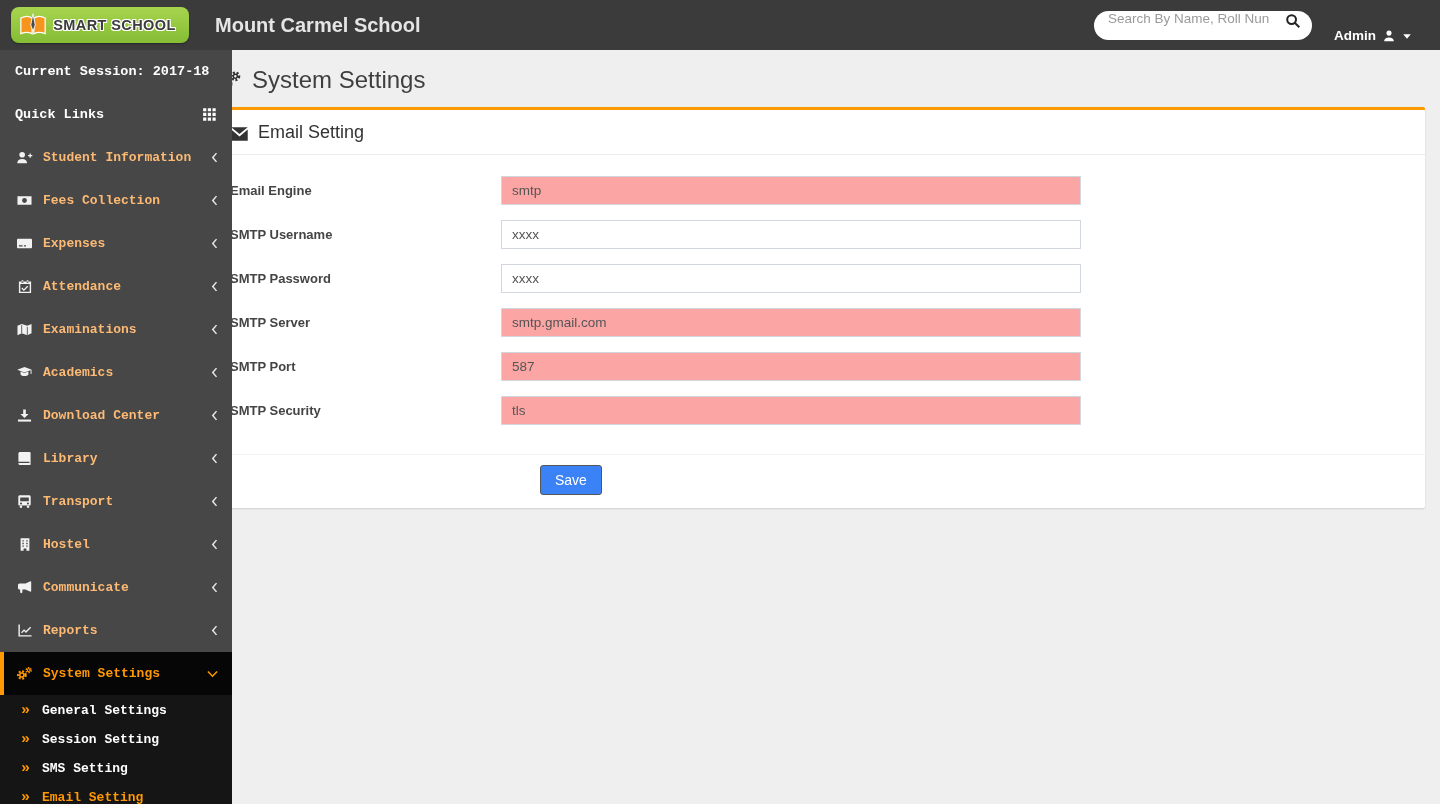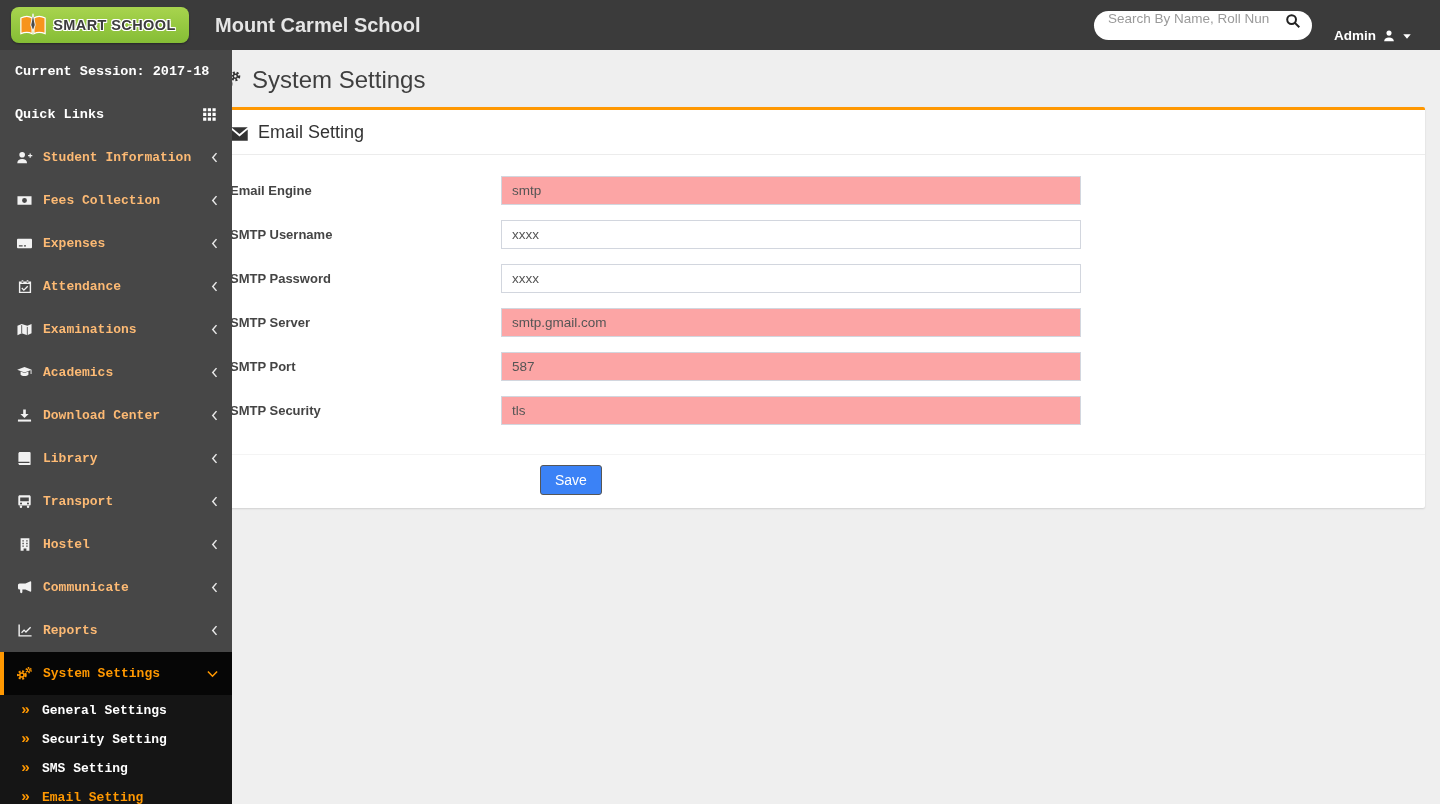--- a/index.html
+++ b/index.html
@@ -303,21 +303,21 @@
       </span>
   </div>
 
   <div class="submenu">
     <div class="subitem">
       <span class="sub-arrows">»</span>
       <span class="sub-label">General Settings</span>
     </div>
     <div class="subitem">
       <span class="sub-arrows">»</span>
-      <span class="sub-label">Security Setting</span>
+      <span class="sub-label">Session Setting</span>
     </div>
     <div class="subitem">
       <span class="sub-arrows">»</span>
       <span class="sub-label">SMS Setting</span>
     </div>
     <div class="subitem active">
       <span class="sub-arrows">»</span>
       <span class="sub-label">Email Setting</span>
     </div>
   </div>

